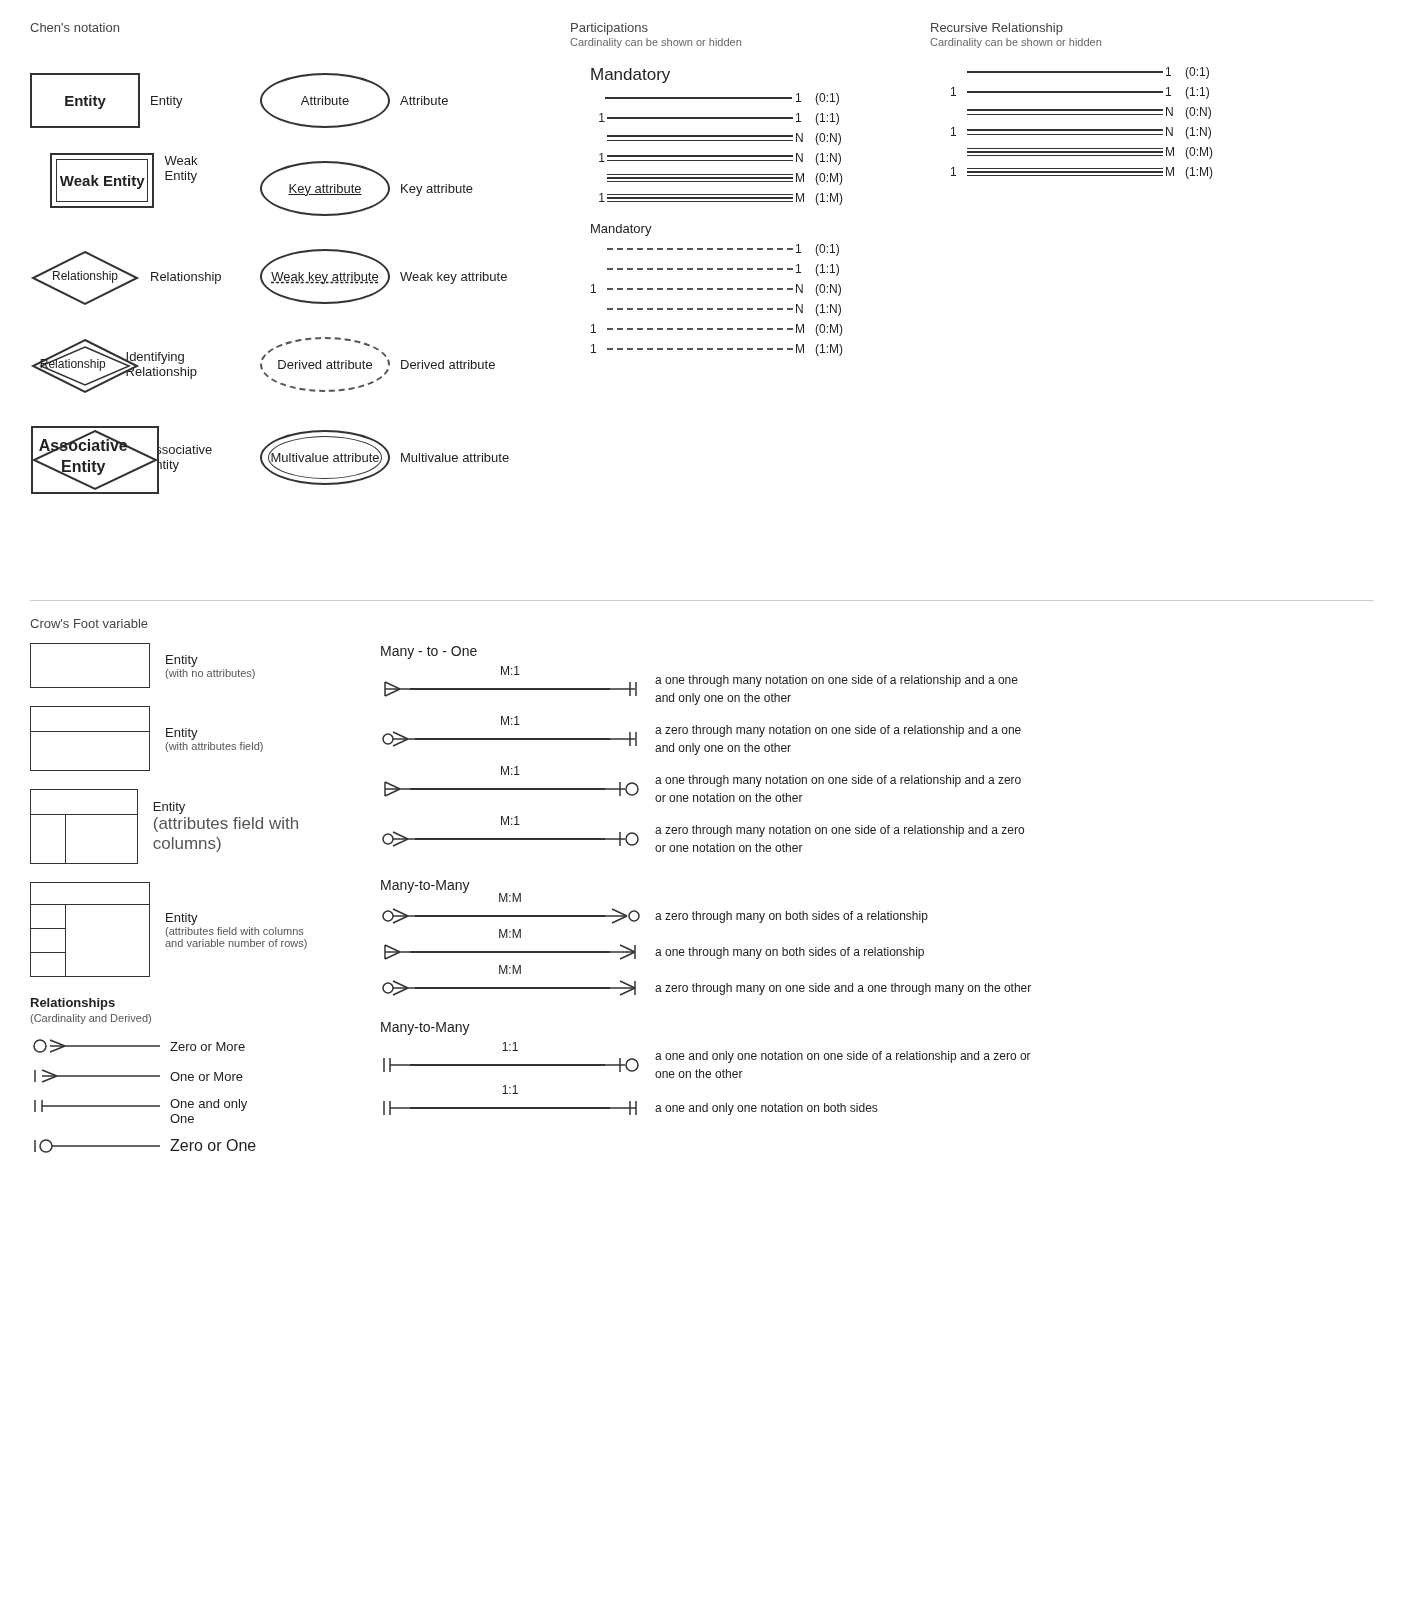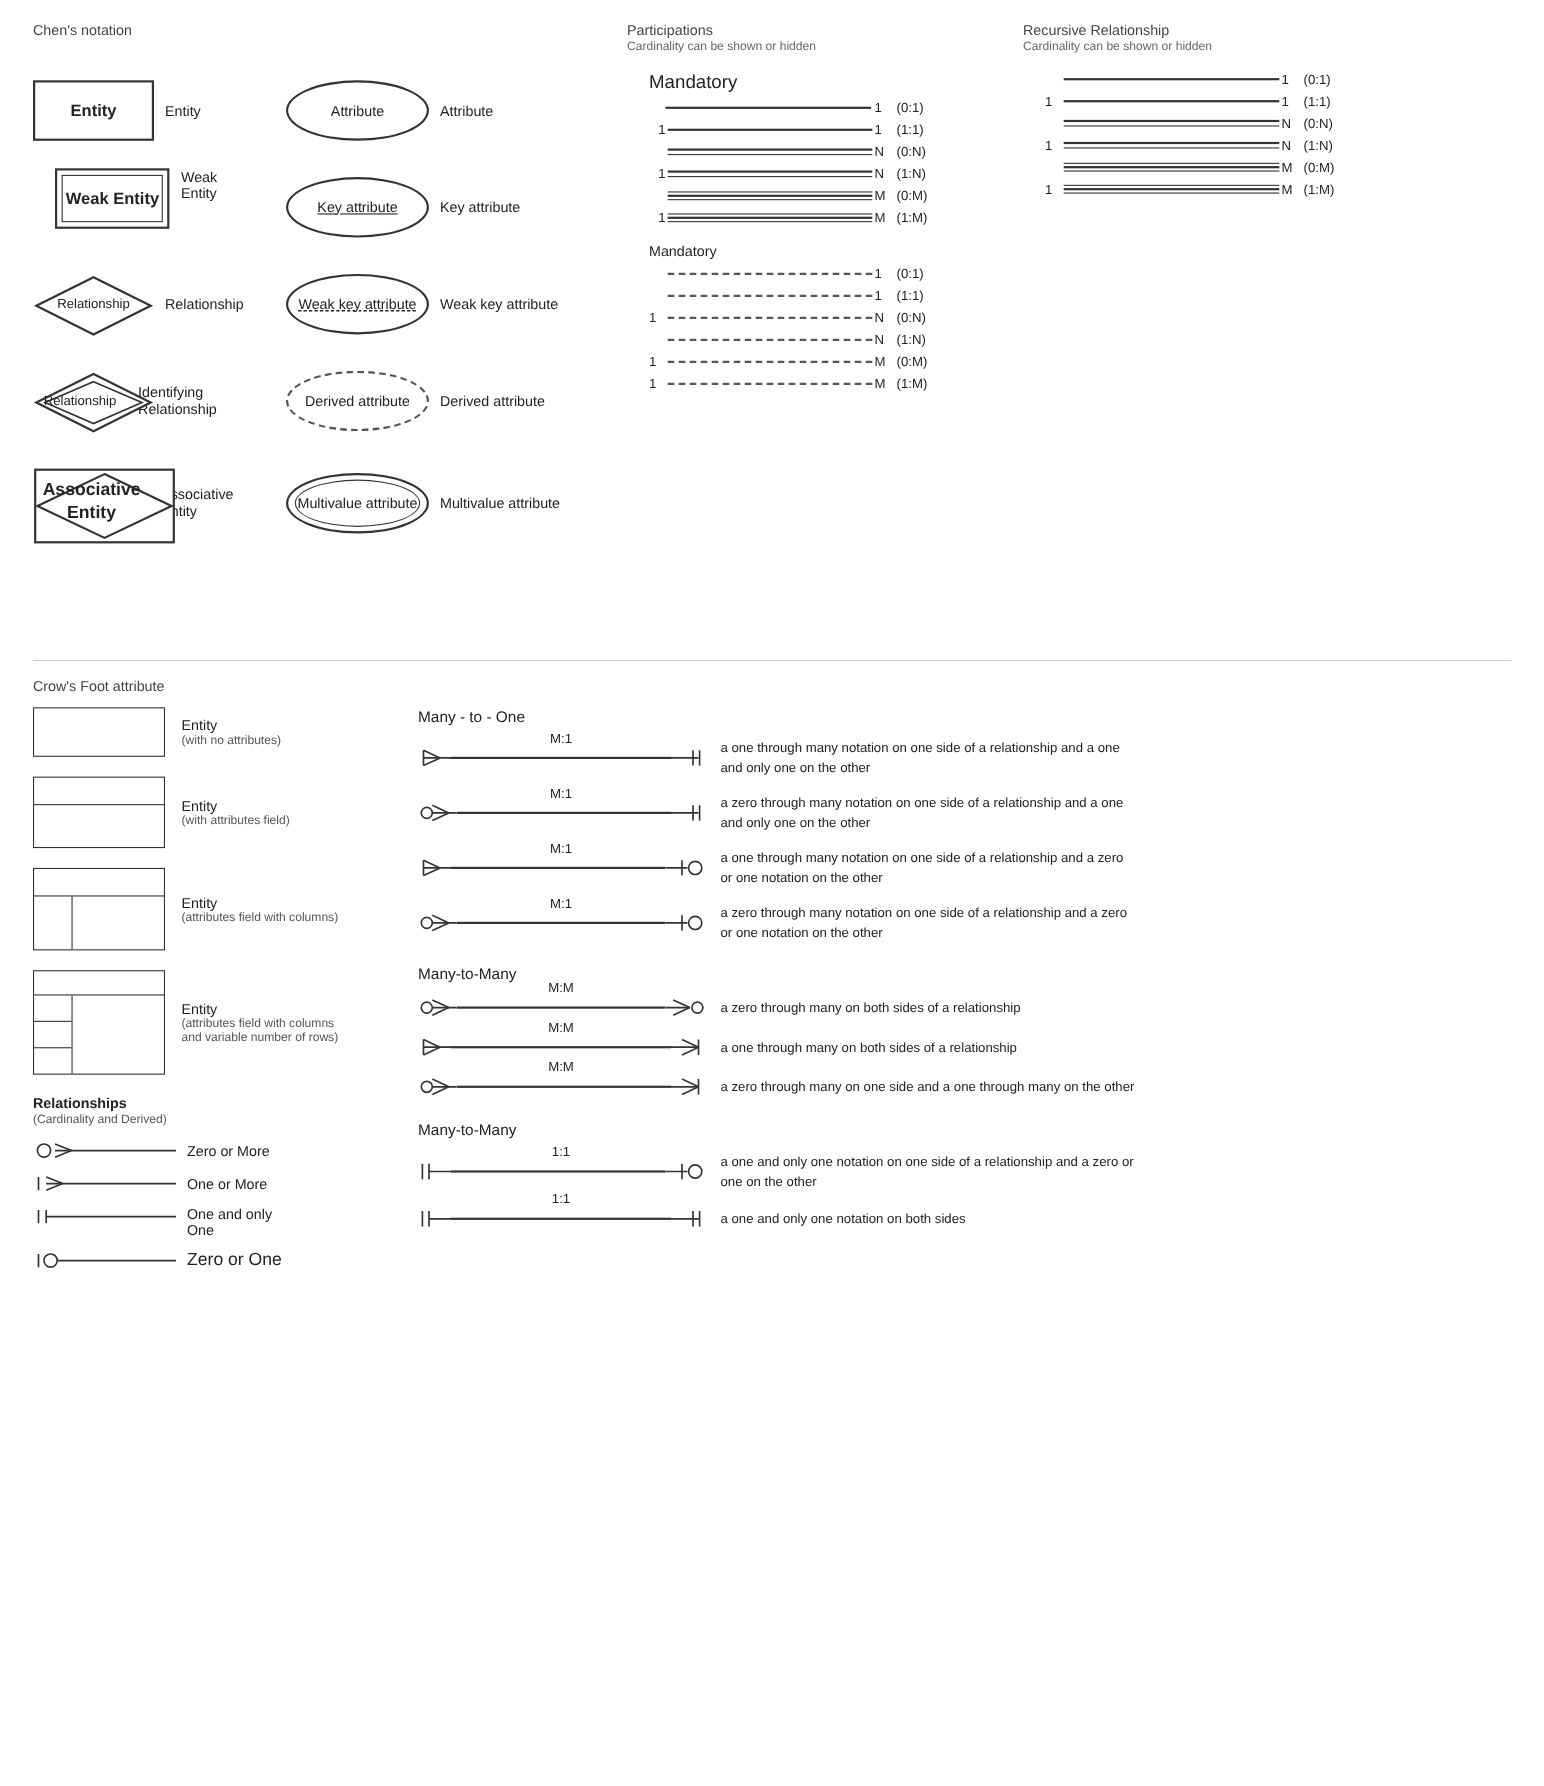--- a/index.html
+++ b/index.html
@@ -419,21 +419,21 @@
           <span style="min-width:15px; font-size:12px;">M</span>
         </div>
         <span style="font-size:12px; min-width:40px;">(1:M)</span>
       </div>
     </div>
 
   </div>
 
   <hr style="border:none; border-top:1px solid #ccc; margin:15px 0;">
 
-  <div style="font-size:13px; color:#444; margin-bottom:12px;">Crow's Foot attribute</div>
+  <div style="font-size:13px; color:#444; margin-bottom:12px;">Crow's Foot variable</div>
 
   <div style="display:flex; gap:0;">
 
     <div style="width:320px;">
 
       <div style="display:flex; align-items:center; gap:15px; margin-bottom:18px;">
         <div style="width:120px; height:45px; border:1.5px solid #333;"></div>
         <div>
           <div style="font-size:13px;">Entity</div>
           <div style="font-size:11px; color:#555;">(with no attributes)</div>
@@ -453,21 +453,21 @@
       <div style="display:flex; align-items:center; gap:15px; margin-bottom:18px;">
         <div style="width:120px; height:75px; border:1.5px solid #333; display:flex; flex-direction:column;">
           <div style="height:25px; border-bottom:1.5px solid #333;"></div>
           <div style="flex:1; display:flex;">
             <div style="width:35px; border-right:1.5px solid #333;"></div>
             <div style="flex:1;"></div>
           </div>
         </div>
         <div>
           <div style="font-size:13px;">Entity</div>
-          <div style="font-size:11px; color:#555;">(attributes field with columns)</div>
+          <div style="font-size:17px; color:#555;">(attributes field with columns)</div>
         </div>
       </div>
 
       <div style="display:flex; align-items:center; gap:15px; margin-bottom:18px;">
         <div style="width:120px; height:95px; border:1.5px solid #333; display:flex; flex-direction:column;">
           <div style="height:22px; border-bottom:1.5px solid #333;"></div>
           <div style="flex:1; display:flex;">
             <div style="width:35px; border-right:1.5px solid #333; display:flex; flex-direction:column;">
               <div style="border-bottom:1px solid #333; flex:1;"></div>
               <div style="border-bottom:1px solid #333; flex:1;"></div>

